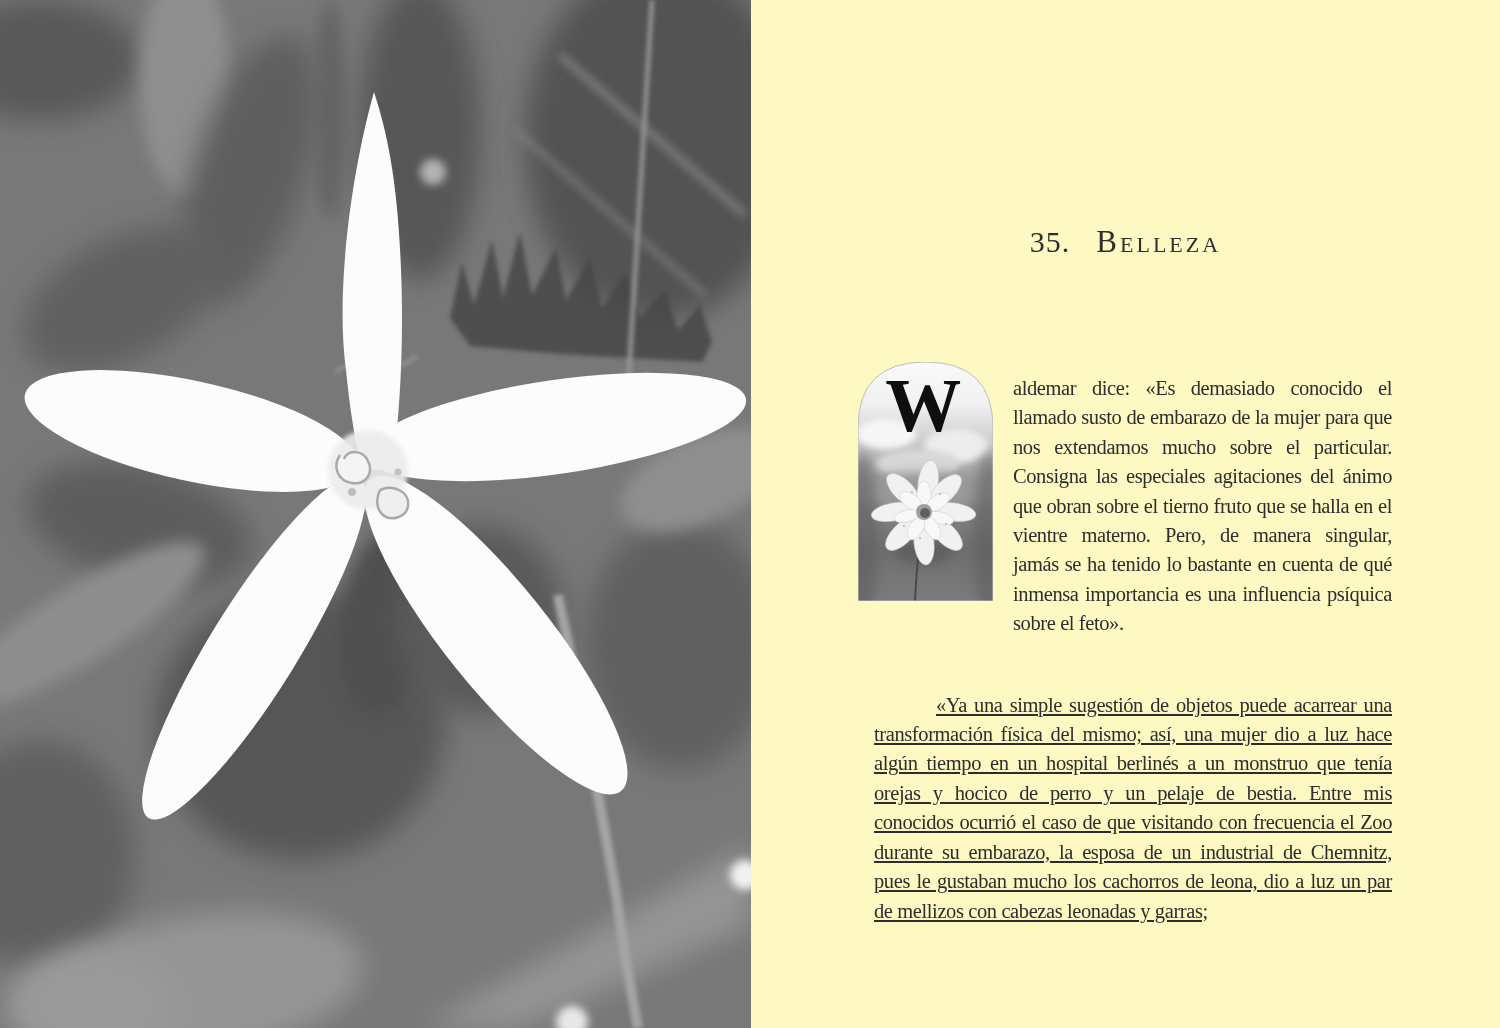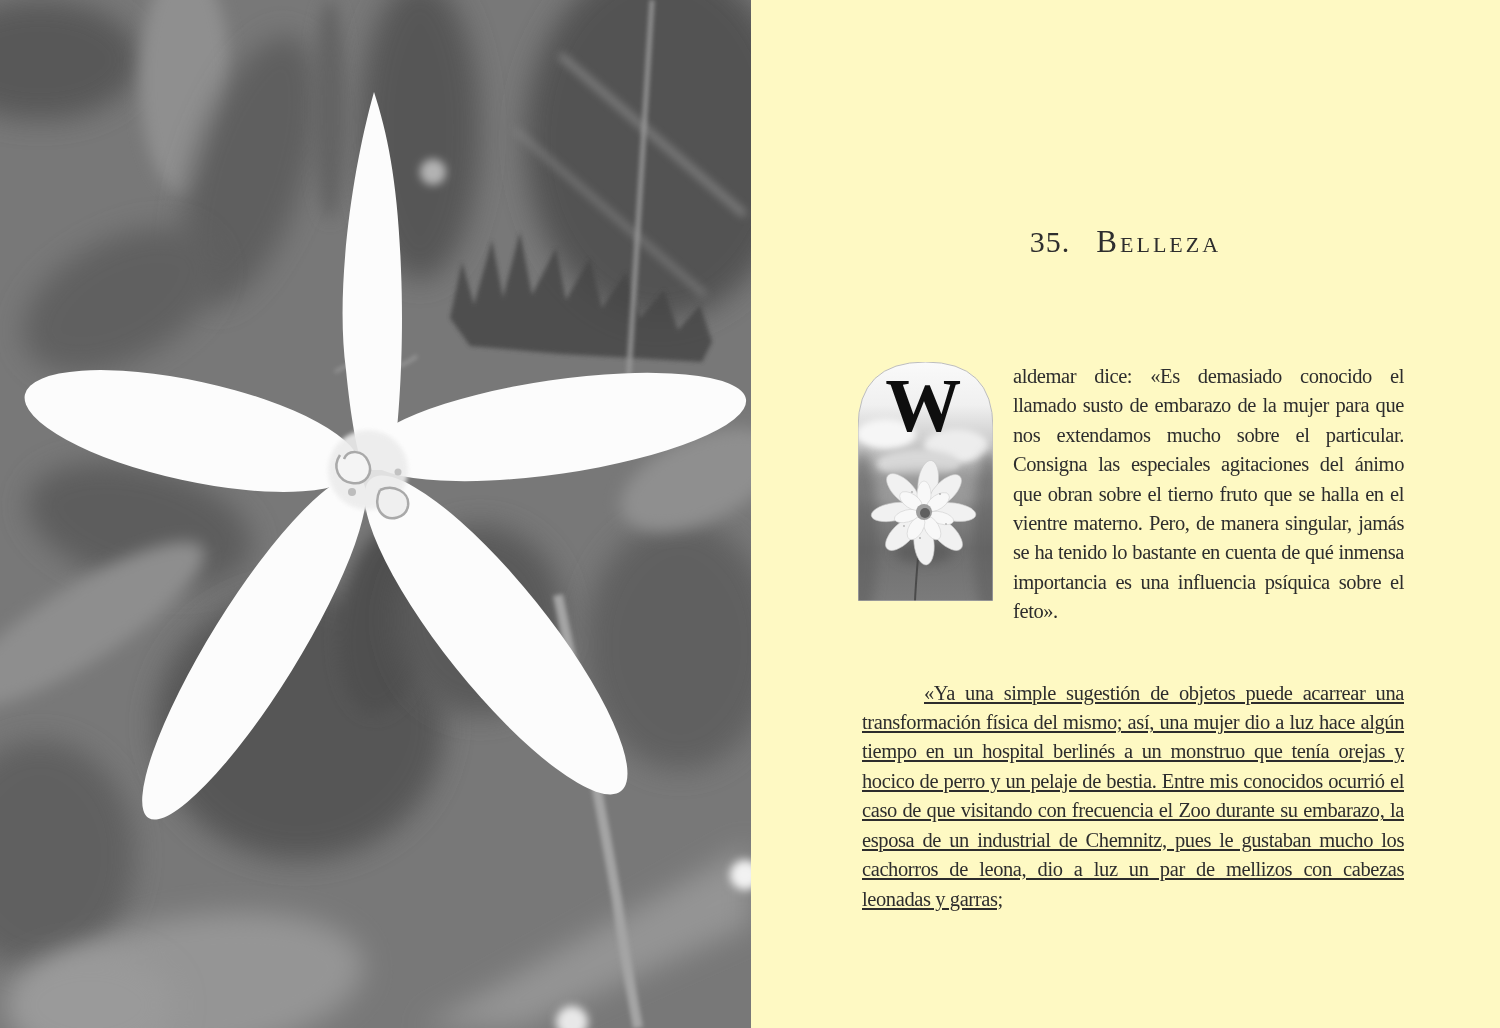--- a/index.html
+++ b/index.html
@@ -27,21 +27,21 @@
     font-variant-caps:small-caps;letter-spacing:3px;vertical-align:baseline;
   }
   .text-column{
     position:absolute;left:107px;top:358px;width:550px;
     font-size:20.5px;line-height:29.4px;letter-spacing:-0.4px;
     color:#2d2d2d;text-align:justify;
   }
   .dropcap-figure{
     float:left;width:135px;height:239px;margin:4px 20px 16px 0;
   }
-  .para{margin:4px;}
+  .para{margin:16px;}
   .para-2{margin-top:52px;text-indent:62px;text-decoration:underline;}
 </style>
 </head>
 <body>
 
 <div class="photo-pane">
   <svg width="751" height="1028" viewBox="0 0 751 1028" xmlns="http://www.w3.org/2000/svg">
     <defs>
       <filter id="b4" x="-40%" y="-40%" width="180%" height="180%">
           <feGaussianBlur stdDeviation="4"></feGaussianBlur>

